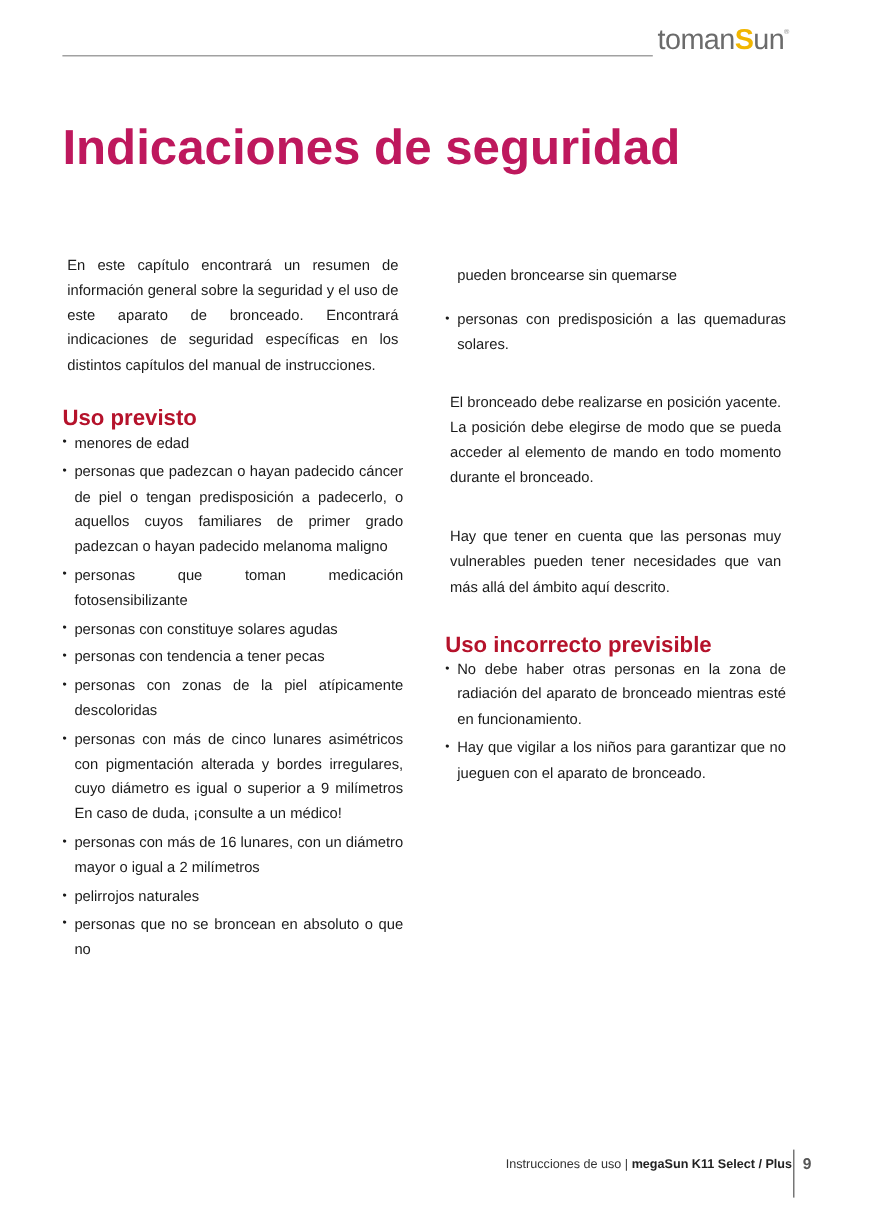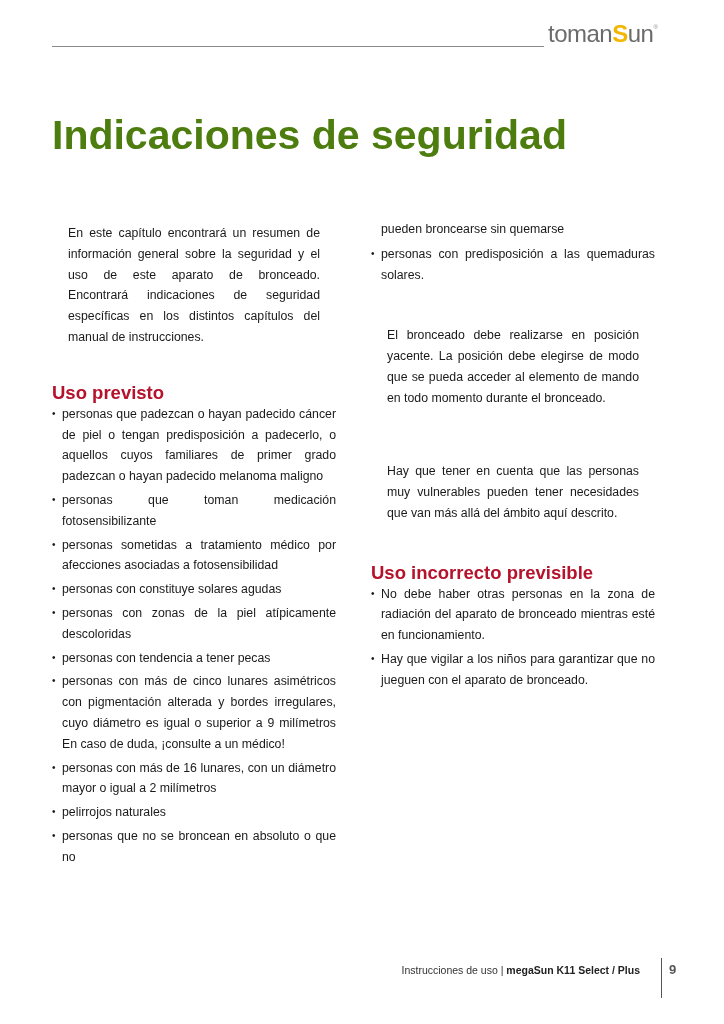--- a/index.html
+++ b/index.html
@@ -12,45 +12,45 @@
     border-top: 1px solid #8a8a8a;
   }
   .logo {
     position: absolute; left: 548px; top: 20px;
     font-family: "Liberation Sans", sans-serif; font-size: 24px; font-weight: normal;
     color: #6b6b6b; letter-spacing: -0.5px;
   }
   .logo .s { color: #f2b600; font-weight: bold; }
   .logo .reg { font-size: 6px; vertical-align: top; position: relative; top: 4px; color: #888; }
   .page-title {
-    position: absolute; left: 52px; top: 112px; margin: 0;
-    font-size: 41px; font-weight: bold; color: #4d7c0f; letter-spacing: 0px;
+    position: absolute; left: 52px; top: 100px; margin: 0;
+    font-size: 41px; font-weight: bold; color: #be185d; letter-spacing: 0px;
   }
   .col {
     position: absolute; top: 207px; width: 284px;
     font-size: 12.3px; line-height: 20.8px; text-align: justify;
   }
   .col-left { left: 52px; }
   .col-right { left: 371px; }
-  p { margin: 16px; }
+  p { margin: 4px; }
   .spacer { height: 20.8px; }
   h2 {
     margin: 0; font-size: 18.5px; font-weight: bold; color: #b5122b;
     line-height: 22px;
   }
   ul { list-style: none; margin: 0; padding: 0; }
   li {
     position: relative; padding-left: 10px; margin-bottom: 3px;
   }
   li::before {
     content: "•"; position: absolute; left: 0; top: 0; font-size: 10px;
   }
   .cont { padding-left: 10px; text-align: justify; margin-top: 12px; }
   .footer {
-    position: absolute; top: 964px; right: 84px;
+    position: absolute; top: 964px; right: 64px;
     font-size: 10.5px; color: #333;
   }
   .footer b { font-weight: bold; color: #222; }
   .footer-divider {
     position: absolute; left: 661px; top: 958px; width: 0; height: 40px;
     border-left: 1px solid #555;
   }
   .page-number {
     position: absolute; left: 669px; top: 962px; font-size: 13px; font-weight: bold; color: #555;
   }
@@ -61,36 +61,36 @@
 <div class="header-rule"></div>
 <div class="logo"><span>toman</span><span class="s">S</span><span>un</span><span class="reg">®</span></div>
 
 <h1 class="page-title">Indicaciones de seguridad</h1>
 
 <div class="col col-left">
   <p>En este capítulo encontrará un resumen de información general sobre la seguridad y el uso de este aparato de bronceado. Encontrará indicaciones de seguridad específicas en los distintos capítulos del manual de instrucciones.</p>
   <div class="spacer" style="height:18px"></div>
   <h2>Uso previsto</h2>
   <ul id="left-list">
+      <li>menores de edad</li>
       <li>personas que padezcan o hayan padecido cáncer de piel o tengan predisposición a padecerlo, o aquellos cuyos familiares de primer grado padezcan o hayan padecido melanoma maligno</li>
       <li>personas que toman medicación fotosensibilizante</li>
-      <li>personas sometidas a tratamiento médico por afecciones asociadas a fotosensibilidad</li>
       <li>personas con constituye solares agudas</li>
+      <li>personas con tendencia a tener pecas</li>
       <li>personas con zonas de la piel atípicamente descoloridas</li>
-      <li>personas con tendencia a tener pecas</li>
       <li>personas con más de cinco lunares asimétricos con pigmentación alterada y bordes irregulares, cuyo diámetro es igual o superior a 9 milímetros En caso de duda, ¡consulte a un médico!</li>
       <li>personas con más de 16 lunares, con un diámetro mayor o igual a 2 milímetros</li>
       <li>pelirrojos naturales</li>
       <li>personas que no se broncean en absoluto o que no</li>
     </ul>
 </div>
 
 <div class="col col-right">
   <div class="cont">pueden broncearse sin quemarse</div>
-  <ul id="right-list" style="margin-top:4px">
+  <ul id="right-list" style="margin-top:16px">
       <li>personas con predisposición a las quemaduras solares.</li>
     </ul>
   <div class="spacer"></div>
   <p>El bronceado debe realizarse en posición yacente. La posición debe elegirse de modo que se pueda acceder al elemento de mando en todo momento durante el bronceado.</p>
   <div class="spacer"></div>
   <p>Hay que tener en cuenta que las personas muy vulnerables pueden tener necesidades que van más allá del ámbito aquí descrito.</p>
   <div class="spacer" style="height:22px"></div>
   <h2>Uso incorrecto previsible</h2>
   <ul id="misuse-list">
     <li>No debe haber otras personas en la zona de radiación del aparato de bronceado mientras esté en funcionamiento.</li>

